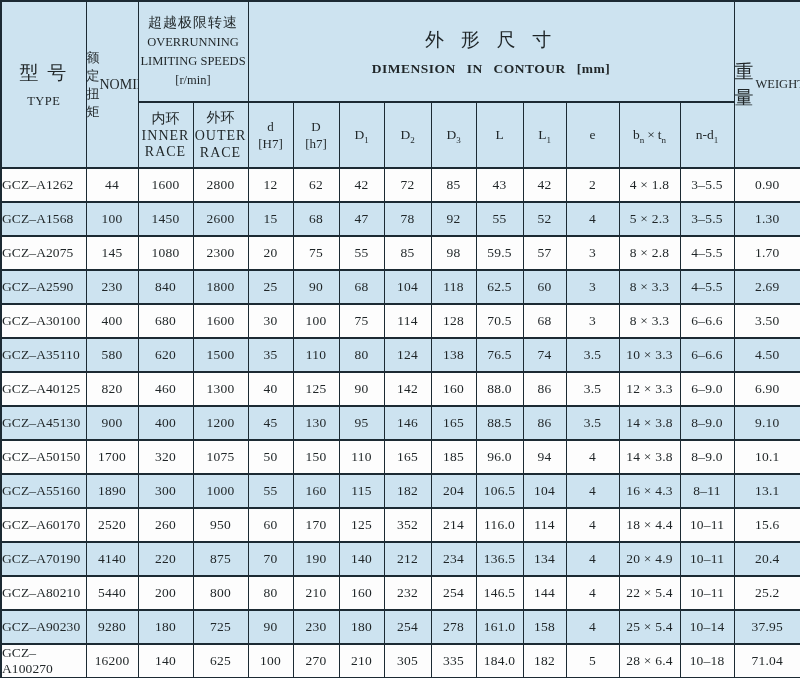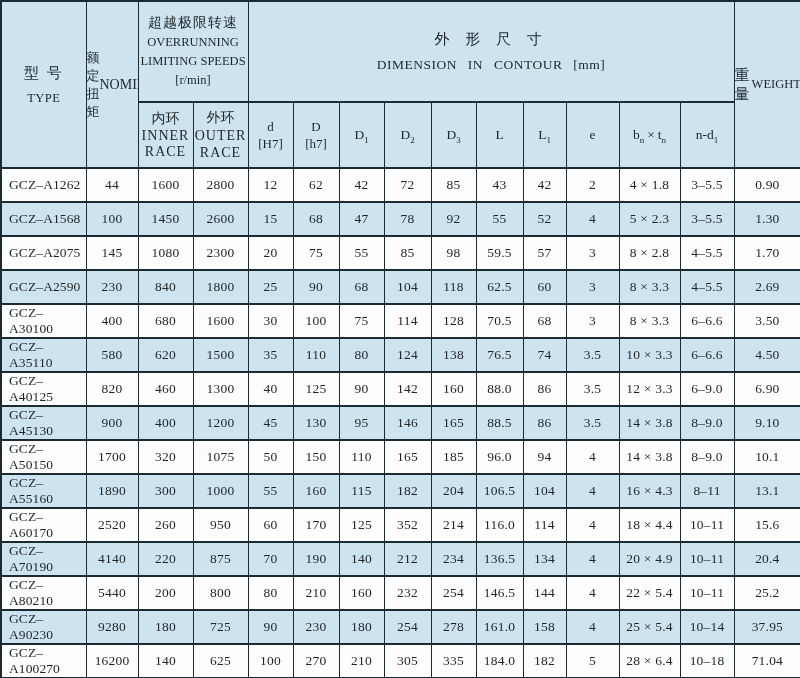--- a/index.html
+++ b/index.html
@@ -16,36 +16,36 @@
     border:1px solid #1c2a33;
     border-top-width:2px; border-bottom-width:2px;
     padding:0; text-align:center; vertical-align:middle;
     font-weight:normal; overflow:hidden;
   }
   table.spec { border:2px solid #1c2a33; }
   thead th { background:#cde3f0; }
   tbody tr:nth-child(even) td { background:#cde3f0; }
   tbody tr:nth-child(odd) td { background:#fdfdfd; }
   tbody td { font-size:13.5px; height:32px; letter-spacing:0.2px; }
-  tbody td.model-cell { text-align:left; padding-left:7px; letter-spacing:0.1px; }
+  tbody td.model-cell { text-align:left; letter-spacing:0.1px; }
 
   .hrow1 th { height:99px; }
   .hrow2 th { height:64px; }
 
-  .zh-big { font-size:15px; letter-spacing:2px; }
+  .zh-big { font-size:19px; letter-spacing:2px; }
   .zh-med { font-size:14px; }
   .en-cap { font-size:12.5px; letter-spacing:0.5px; }
   .en-small { font-size:14px; letter-spacing:1px; }
   .unit { font-size:12.5px; }
 
   .stack { display:flex; flex-direction:row; justify-content:space-evenly;
            align-items:center; height:100%; }
   .stack-tight { display:flex; flex-direction:column; justify-content:center;
                  align-items:center; height:100%; gap:3px; }
-  .dim-head .en-cap { word-spacing:7px; }
+  .dim-head .en-cap { word-spacing:7px;font-weight:bold; }
   .dim-head { gap:8px; }
   sub { font-size:9px; line-height:0; }
   .times { margin:0 3px; }
   .two-line { line-height:17px; font-size:13px; }
   .speeds-stack { line-height:19px; }
   .speeds-stack .zh-med { letter-spacing:1px; margin-bottom:1px; }
 </style>
 </head>
 <body>
 

